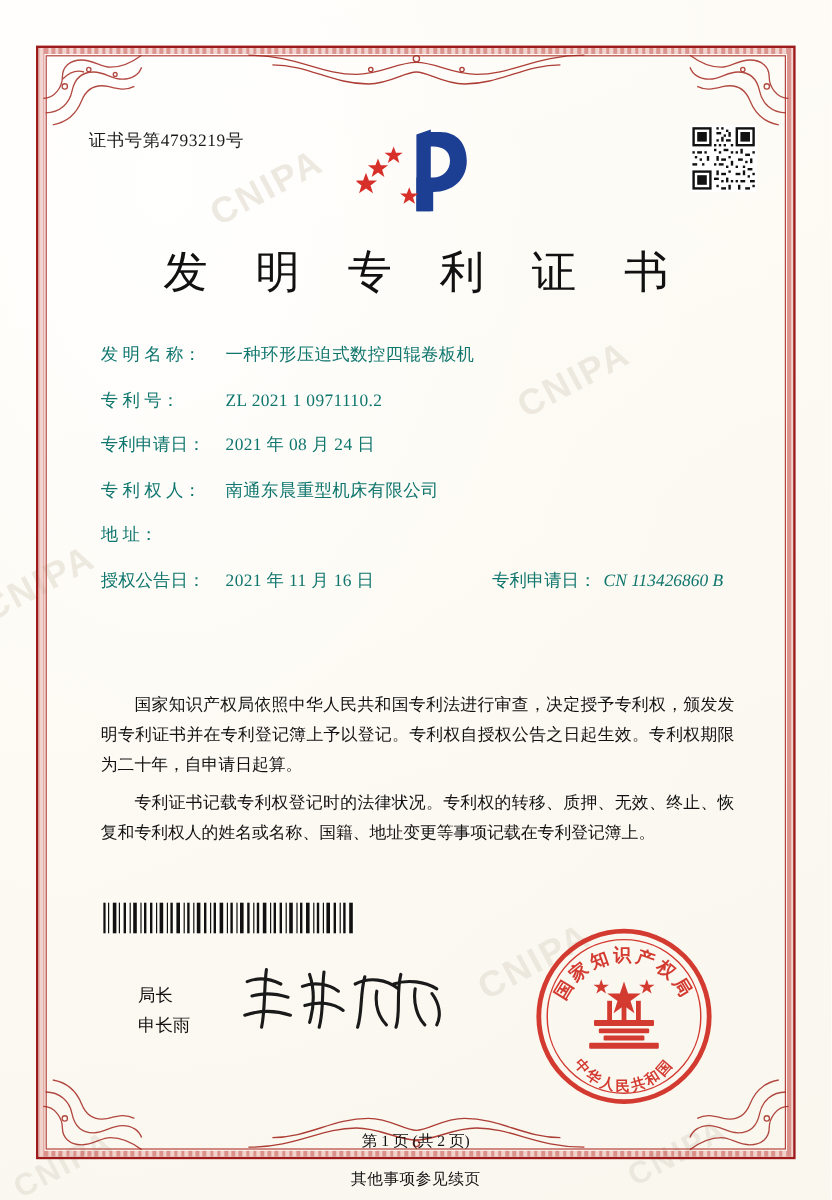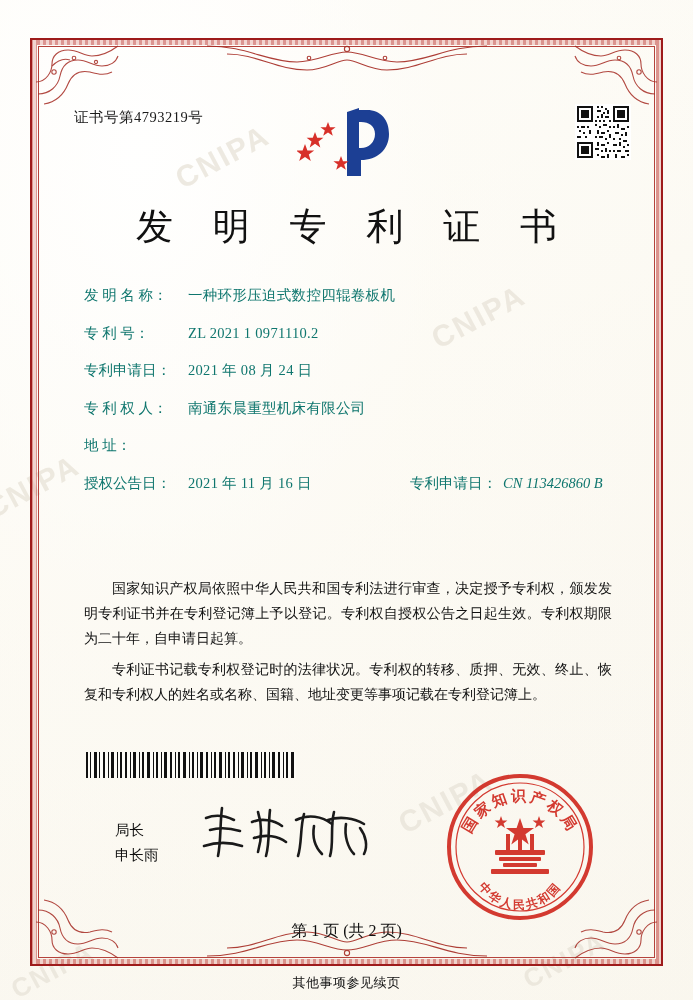--- a/index.html
+++ b/index.html
@@ -251,23 +251,23 @@
     top: 802px;
     width: 186px;
     height: 62px;
   }
 
   
   .page-num {
     position: absolute;
     left: 0;
     right: 0;
-    bottom: 58px;
+    bottom: 40px;
     text-align: center;
-    font-size: 16px;
+    font-size: 13px;
     color: #111;
   }
   .footnote {
     position: absolute;
     left: 0;
     right: 0;
     bottom: 8px;
     text-align: center;
     font-size: 13px;
     color: #111;

